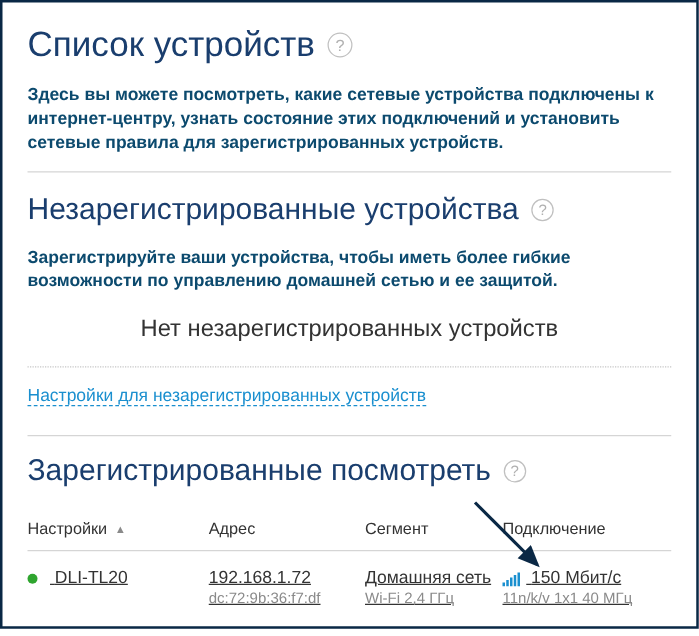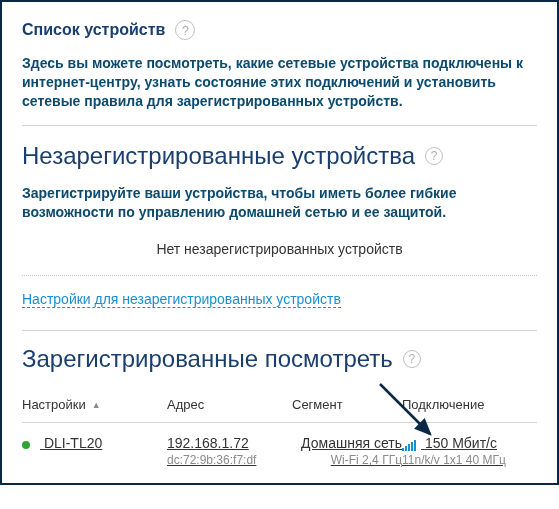--- a/index.html
+++ b/index.html
@@ -13,22 +13,22 @@
     }
     .container {
       padding: 18px 20px 12px 20px;
     }
     .page-title-row {
       display: flex;
       align-items: center;
       margin-bottom: 14px;
     }
     .page-title {
-      font-size: 16px;
-      font-weight: 700;
+      font-size: 28px;
+      font-weight: 400;
       color: #1a3e6e;
       text-align: right;
     }
     .help-icon {
       display: inline-flex;
       align-items: center;
       justify-content: center;
       width: 20px;
       height: 20px;
       border: 1px solid #c0c0c0;
@@ -60,21 +60,21 @@
       align-items: center;
       margin-bottom: 14px;
     }
     .section-title {
       font-size: 24px;
       font-weight: 400;
       color: #1a3e6e;
     }
     .empty-msg {
       text-align: center;
-      font-size: 14px;
+      font-size: 19px;
       color: #333;
       margin: 20px 0 8px 0;
     }
     .sub-divider {
       border: none;
       border-top: 1px dotted #c6c6c6;
       margin: 18px 0 14px 0;
     }
     .sub-divider.solid {
       border-top: 1px solid #d5d5d5;
@@ -96,21 +96,21 @@
     }
     .th {
       font-size: 13px;
       color: #333;
       font-weight: 400;
       display: flex;
       align-items: center;
     }
     .col-device { width: 145px; }
     .col-addr { width: 125px; }
-    .col-segment { width: 110px; text-align: right; }
+    .col-segment { width: 110px; }
     .col-conn { flex: 1; }
     .sort-icon {
       margin-left: 6px;
       font-size: 9px;
       color: #8a8a8a;
     }
     .trow {
       display: flex;
       padding: 12px 0 4px 0;
       position: relative;

